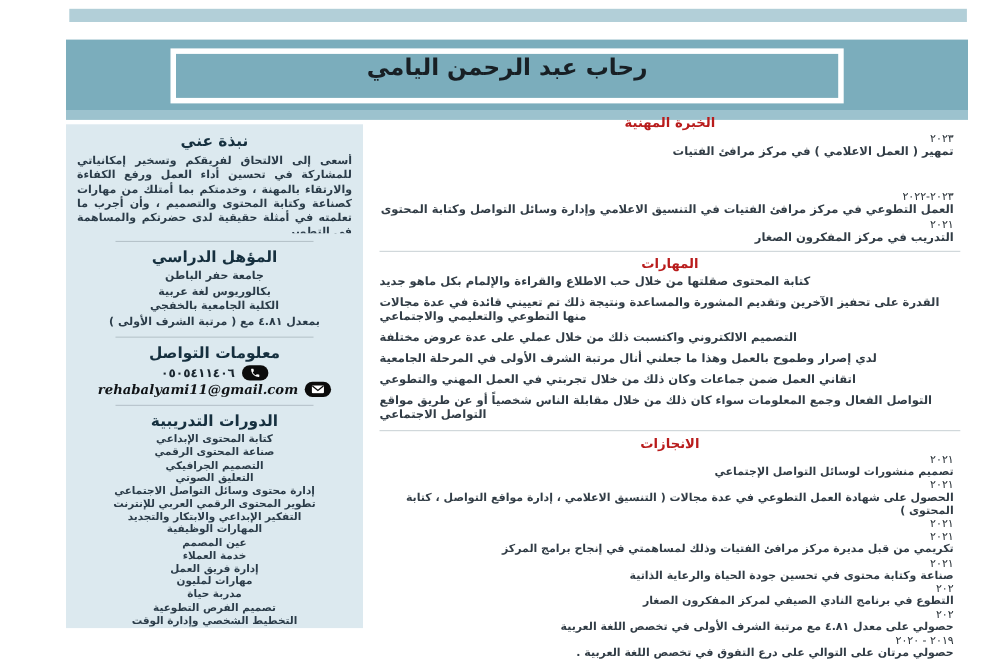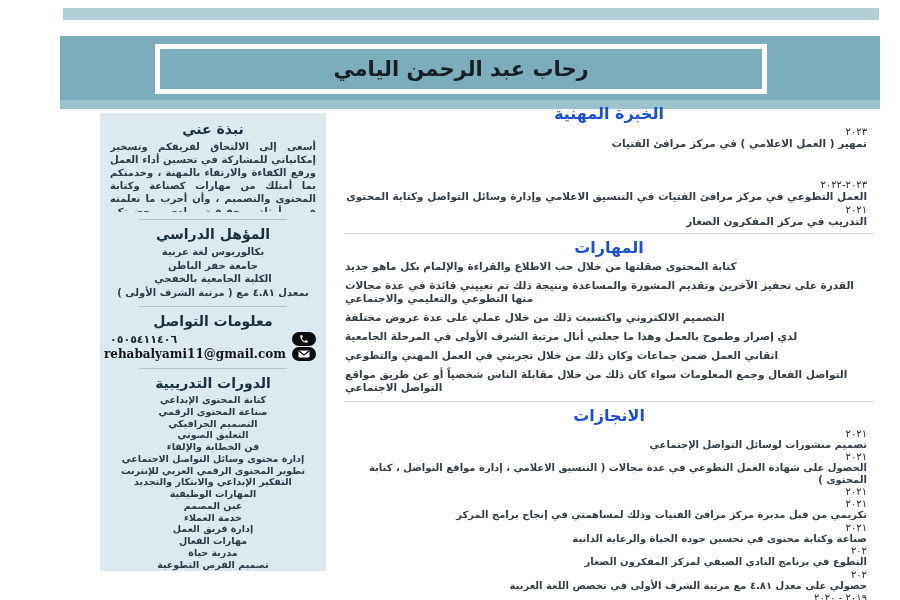--- a/index.html
+++ b/index.html
@@ -3,41 +3,41 @@
 <meta charset="utf-8">
 <style>
   html,body{margin:0;padding:0;}
   body{background:#ffffff;font-family:"DejaVu Sans",sans-serif;}
   .canvas{position:relative;width:900px;height:600px;background:#ffffff;overflow:hidden;}
 
   
   .top-strip{position:absolute;left:63px;top:8px;width:816px;height:12px;background:#b2cfd8;}
   .header-band{position:absolute;left:60px;top:36px;width:820px;height:66px;background:#7badbc;}
   .name-box{position:absolute;left:95px;top:8px;width:612px;height:50px;border:5px solid #ffffff;
-            box-sizing:border-box;display:flex;align-items:center;justify-content:center;}
+            box-sizing:border-box;display:flex;align-items:flex-start;justify-content:center;}
   .name-text{font-size:21px;font-weight:bold;color:#181f24;letter-spacing:.5px;}
   .sub-strip{position:absolute;left:60px;top:100px;width:820px;height:9px;background:#9cc2ce;}
 
   
-  .sidebar{position:absolute;left:60px;top:113px;width:226px;height:458px;background:#dce9ef;
-           box-sizing:border-box;padding:5px 10px;direction:rtl;text-align:center;color:#2b3c49;overflow:hidden;margin-left:40px;}
+  .sidebar{position:absolute;left:60px;top:113px;width:270px;height:458px;background:#dce9ef;
+           box-sizing:border-box;padding:5px 10px;direction:rtl;text-align:center;color:#2b3c49;overflow:hidden;}
   .side-title{font-size:14px;font-weight:bold;color:#16303f;margin:3px 0 3px;}
   .about-text{font-size:10px;font-weight:bold;line-height:1.3;text-align:justify;max-height:72px;overflow:hidden;color:#2b3c49;}
   .side-divider{border:none;border-top:1px solid #b6c3ca;width:72%;margin:7px auto 6px;}
   .edu-line{font-size:10px;font-weight:bold;line-height:1.35;}
-  .contact-row{display:flex;align-items:center;justify-content:space-between;gap:6px;margin:1px 0;direction:rtl;}
+  .contact-row{display:flex;align-items:center;justify-content:center;gap:6px;margin:1px 0;direction:rtl;}
   .badge{width:24px;height:14px;background:#0b0b0b;border-radius:8px;display:flex;align-items:center;justify-content:center;flex:0 0 auto;}
   .badge svg{display:block;}
   .phone-text{font-size:11px;font-weight:bold;color:#1b2730;}
-  .email-text{font-family:"DejaVu Serif",serif;font-size:12px;font-weight:bold;color:#111417;}
+  .email-text{font-family:"DejaVu Serif",serif;font-size:12px;font-weight:bold;color:#111417;font-style:italic;}
   .course-line{font-size:9.5px;font-weight:bold;line-height:1.24;}
 
   
   .main{position:absolute;left:345px;top:104px;width:528px;direction:rtl;text-align:right;color:#323d46;}
-  .main-title{font-size:16px;font-weight:bold;color:#1d4ed8;text-align:center;margin:0 0 3px;}
+  .main-title{font-size:12px;font-weight:bold;color:#b91c1c;text-align:center;margin:0 0 3px;}
   .entry{margin:0 6px 2px 0;}
   .entry-date{font-size:10px;font-weight:normal;color:#1b242b;line-height:1.1;}
   .entry-text{font-size:10.5px;font-weight:bold;line-height:1.16;color:#323d46;}
   .main-divider{border:none;border-top:1px solid #ccd4d8;margin:5px 0 4px;}
   .skill-item{font-size:10.5px;font-weight:bold;text-align:left;line-height:1.25;margin:0 0 6px;}
   .ach .entry{margin-bottom:1px;}
   .ach .entry-text{font-size:10px;line-height:1.15;}
   .ltr{direction:ltr;unicode-bidi:bidi-override;}
 </style>
 </head>
@@ -56,22 +56,22 @@
   <div class="sub-strip"></div>
 
   <aside class="sidebar">
 
     <div class="side-title">نبذة عني</div>
     <div class="about-text">أسعى إلى الالتحاق لفريقكم وتسخير إمكانياتي للمشاركة في تحسين أداء العمل ورفع الكفاءة والارتقاء بالمهنة ، وخدمتكم بما أمتلك من مهارات كصناعة وكتابة المحتوى والتصميم ، وأن أجرب ما تعلمته في أمثلة حقيقية لدى حضرتكم والمساهمة في التطوير</div>
 
     <hr class="side-divider">
 
     <div class="side-title">المؤهل الدراسي</div>
+    <div class="edu-line">جامعة حفر الباطن</div>
     <div class="edu-line">بكالوريوس لغة عربية</div>
-    <div class="edu-line">جامعة حفر الباطن</div>
     <div class="edu-line">الكلية الجامعية بالخفجي</div>
     <div class="edu-line">بمعدل ٤.٨١ مع ( مرتبة الشرف الأولى )</div>
 
     <hr class="side-divider">
 
     <div class="side-title">معلومات التواصل</div>
     <div class="contact-row">
       <span class="badge">
         <svg width="10" height="10" viewBox="0 0 24 24">
             <path fill="#ffffff" d="M6.6 10.8c1.4 2.8 3.8 5.2 6.6 6.6l2.2-2.2c.3-.3.7-.4 1-.2 1.1.4 2.3.6 3.6.6.6 0 1 .4 1 1V20c0 .6-.4 1-1 1C10.6 21 3 13.4 3 4c0-.6.4-1 1-1h3.5c.6 0 1 .4 1 1 0 1.2.2 2.4.6 3.6.1.3 0 .7-.2 1l-2.3 2.2z"></path>
@@ -89,29 +89,28 @@
       <span class="email-text" dir="ltr">rehabalyami11@gmail.com</span>
     </div>
 
     <hr class="side-divider">
 
     <div class="side-title">الدورات التدريبية</div>
     <div class="course-line">كتابة المحتوى الإبداعي</div>
     <div class="course-line">صناعة المحتوى الرقمي</div>
     <div class="course-line">التصميم الجرافيكي</div>
     <div class="course-line">التعليق الصوتي</div>
-    <div class="course-line">فن الخطابة والإلقاء</div>
     <div class="course-line">إدارة محتوى وسائل التواصل الاجتماعي</div>
     <div class="course-line">تطوير المحتوى الرقمي العربي للإنترنت</div>
     <div class="course-line">التفكير الإبداعي والابتكار والتجديد</div>
     <div class="course-line">المهارات الوظيفية</div>
     <div class="course-line">عين المصمم</div>
     <div class="course-line">خدمة العملاء</div>
     <div class="course-line">إدارة فريق العمل</div>
-    <div class="course-line">مهارات الفعال</div>
+    <div class="course-line">مهارات لمليون</div>
     <div class="course-line">مدربة حياة</div>
     <div class="course-line">تصميم الفرص التطوعية</div>
     <div class="course-line">التخطيط الشخصي وإدارة الوقت</div>
   </aside>
 
   <main class="main">
 
     <h2 class="main-title">الخبرة المهنية</h2>
 
     <div class="entry">

